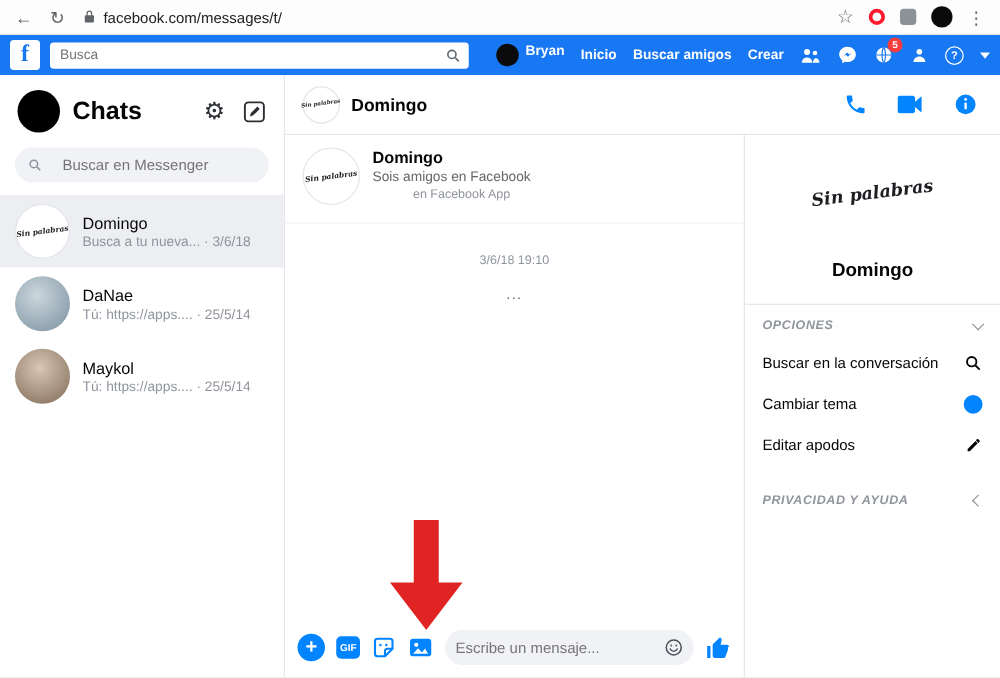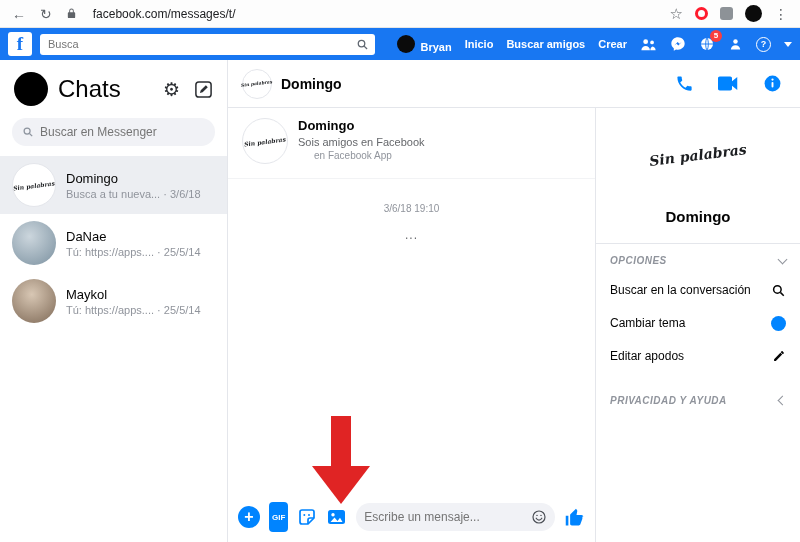--- a/index.html
+++ b/index.html
@@ -2,54 +2,54 @@
 <html><head>
 <meta charset="utf-8">
 <style>
   * { margin:0; padding:0; box-sizing:border-box; }
   body { background:#ddd; font-family:"Liberation Sans","DejaVu Sans",sans-serif; }
   .screen { width:800px; height:542px; background:#fff; position:relative; overflow:hidden; margin:0 auto; }
 
   
   .browser { height:28px; background:#fdfdfd; border-bottom:1px solid #e6e6e6; display:flex; align-items:center; padding:0 12px; gap:14px; }
   .b-icon { font-size:14px; color:#5f6368; line-height:1; cursor:default; }
-  .url-area { display:flex; align-items:center; gap:16px; flex:1; }
+  .url-area { display:flex; align-items:center; gap:6px; flex:1; }
   .url-text { font-size:12px; color:#202124; }
   .b-right { display:flex; align-items:center; gap:12px; margin-left:auto; }
   .star { font-size:15px; }
   .opera { width:13px; height:13px; border:3px solid #ff1b2d; border-radius:50%; display:inline-block; }
   .ext { width:13px; height:13px; background:#8d9297; border-radius:3px; display:inline-block; }
   .b-avatar { width:17px; height:17px; background:#0b0b0b; border-radius:50%; display:inline-block; }
 
   
   .fbnav { height:32px; background:#1877f2; display:flex; align-items:center; padding:0 8px; gap:8px; }
   .fb-logo { width:24px; height:24px; background:#fff; border-radius:3px; color:#1877f2; font-weight:bold; font-size:19px; display:flex; align-items:center; justify-content:center; font-family:"Liberation Serif",serif; }
   .fb-search { width:335px; height:21px; background:#fff; border-radius:3px; display:flex; align-items:center; overflow:hidden; }
   .fb-search input { flex:1; border:none; outline:none; font-size:11px; padding:0 8px; color:#1c1e21; background:transparent; }
   .fb-search .mag { margin-right:6px; color:#606770; }
   .fb-right { margin-left:auto; display:flex; align-items:center; gap:13px; color:#fff; }
-  .fb-profile { display:flex; align-items:flex-end; gap:5px; }
+  .fb-profile { display:flex; align-items:flex-start; gap:5px; }
   .fb-avatar { width:18px; height:18px; background:#0b0b0b; border-radius:50%; display:inline-block; }
   .fb-name, .fb-link { font-size:11px; font-weight:bold; color:#fff; white-space:nowrap; }
   .fb-iconbtn { position:relative; display:flex; align-items:center; }
   .badge { position:absolute; top:-6px; right:-7px; background:#fa3e3e; color:#fff; font-size:8px; font-weight:bold; border-radius:7px; min-width:12px; height:12px; line-height:12px; text-align:center; padding:0 2px; }
   .help-circle { width:15px; height:15px; border:1.5px solid #fff; border-radius:50%; color:#fff; font-size:9px; font-weight:bold; display:flex; align-items:center; justify-content:center; }
   .caret { width:0; height:0; border-left:4px solid transparent; border-right:4px solid transparent; border-top:5px solid #fff; display:inline-block; }
 
   
   .content { display:flex; height:482px; }
 
   
   .chats-panel { width:228px; border-right:1px solid #e4e6eb; display:flex; flex-direction:column; background:#fff; }
   .cp-header { display:flex; align-items:center; gap:10px; padding:12px 14px 8px; }
   .cp-avatar { width:34px; height:34px; background:#000; border-radius:50%; flex-shrink:0; }
-  .cp-title { font-size:24px; font-weight:normal; color:#050505; flex:1; }
+  .cp-title { font-size:20px; font-weight:bold; color:#050505; flex:1; }
   .cp-actions { display:flex; gap:14px; align-items:center; }
   .gear { font-size:19px; color:#2c2f33; line-height:1; font-family:"DejaVu Sans",sans-serif; }
-  .cp-search { margin:4px 12px 10px; background:#f1f2f6; border-radius:16px; height:28px; display:flex; align-items:center; padding:0 10px; gap:6px; color:#8d949e; }
+  .cp-search { margin:4px 12px 10px; background:#f1f2f6; border-radius:16px; height:28px; display:flex; align-items:center; padding:0 10px; gap:16px; color:#8d949e; }
   .cp-search input { flex:1; border:none; outline:none; background:transparent; font-size:12px; color:#65676b; }
   .chat-item { display:flex; align-items:center; gap:10px; padding:7px 12px; cursor:pointer; }
   .chat-item.selected { background:#eceef2; }
   .chat-avatar { width:44px; height:44px; border-radius:50%; flex-shrink:0; border:1px solid #e4e6eb; background:#fff; display:flex; align-items:center; justify-content:center; overflow:hidden; }
   .chat-avatar.photo1 { background:radial-gradient(circle at 40% 35%, #ccd6dd, #8fa2af 75%); border:none; }
   .chat-avatar.photo2 { background:radial-gradient(circle at 45% 35%, #d8c7b4, #94806d 75%); border:none; }
   .chat-texts { min-width:0; }
   .chat-name { font-size:13px; color:#050505; }
   .chat-preview { font-size:11px; color:#90949c; margin-top:2px; white-space:nowrap; overflow:hidden; }
   .script { font-family:"DejaVu Serif","Liberation Serif",serif; font-style:italic; font-weight:bold; color:#1c1e21; transform:rotate(-7deg); display:inline-block; white-space:nowrap; }
@@ -61,29 +61,29 @@
   .ch-name { font-size:14px; font-weight:bold; color:#050505; }
   .ch-actions { margin-left:auto; display:flex; gap:24px; align-items:center; padding-right:4px; }
   .main-row { flex:1; display:flex; min-height:0; }
 
   
   .chat-area { flex:1; display:flex; flex-direction:column; position:relative; min-width:0; }
   .intro { display:flex; gap:10px; padding:10px 14px 14px; border-bottom:1px solid #f2f3f5; }
   .intro-avatar { width:46px; height:46px; border-radius:50%; border:1px solid #e4e6eb; display:flex; align-items:center; justify-content:center; flex-shrink:0; background:#fff; }
   .intro-name { font-size:13px; font-weight:bold; color:#050505; margin-bottom:3px; }
   .intro-line1 { font-size:11px; color:#65676b; margin-bottom:2px; }
-  .intro-line2 { font-size:10px; color:#90949c; padding-left:16px; }
+  .intro-line2 { font-size:10px; color:#90949c; padding-left:16px;text-align:center; }
   .timestamp { text-align:center; font-size:10px; color:#90949c; margin-top:24px; }
   .dots-msg { text-align:center; font-size:12px; color:#65676b; margin-top:14px; letter-spacing:1px; }
   .red-arrow { position:absolute; left:84px; top:308px; }
 
   
   .composer { margin-top:auto; display:flex; align-items:center; gap:9px; padding:8px 10px 10px; }
   .plus-btn { width:22px; height:22px; border-radius:50%; background:#0084ff; color:#fff; font-size:16px; font-weight:bold; display:flex; align-items:center; justify-content:center; line-height:1; flex-shrink:0; }
-  .gif-btn { height:30px; padding:0 3px; border-radius:4px; background:#0084ff; color:#fff; font-size:8px; font-weight:bold; display:flex; align-items:center; flex-shrink:0; }
+  .gif-btn { height:18px; padding:0 3px; border-radius:4px; background:#0084ff; color:#fff; font-size:8px; font-weight:bold; display:flex; align-items:center; flex-shrink:0; }
   .msg-input { flex:1; height:28px; background:#f1f2f6; border-radius:16px; display:flex; align-items:center; padding:0 8px; min-width:0; }
   .msg-input input { flex:1; border:none; outline:none; background:transparent; font-size:12px; color:#14532d; min-width:0; }
 
   
   .details { width:205px; border-left:1px solid #e4e6eb; display:flex; flex-direction:column; background:#fff; }
   .d-avatar { margin-top:38px; text-align:center; height:30px; }
   .d-avatar .script { font-size:14px; }
   .d-name { text-align:center; font-size:15px; font-weight:bold; color:#050505; margin-top:32px; }
   .d-div { border-top:1px solid #e4e6eb; margin-top:18px; }
   .d-section { display:flex; align-items:center; justify-content:space-between; padding:11px 14px 8px; cursor:pointer;font-style:italic; }

